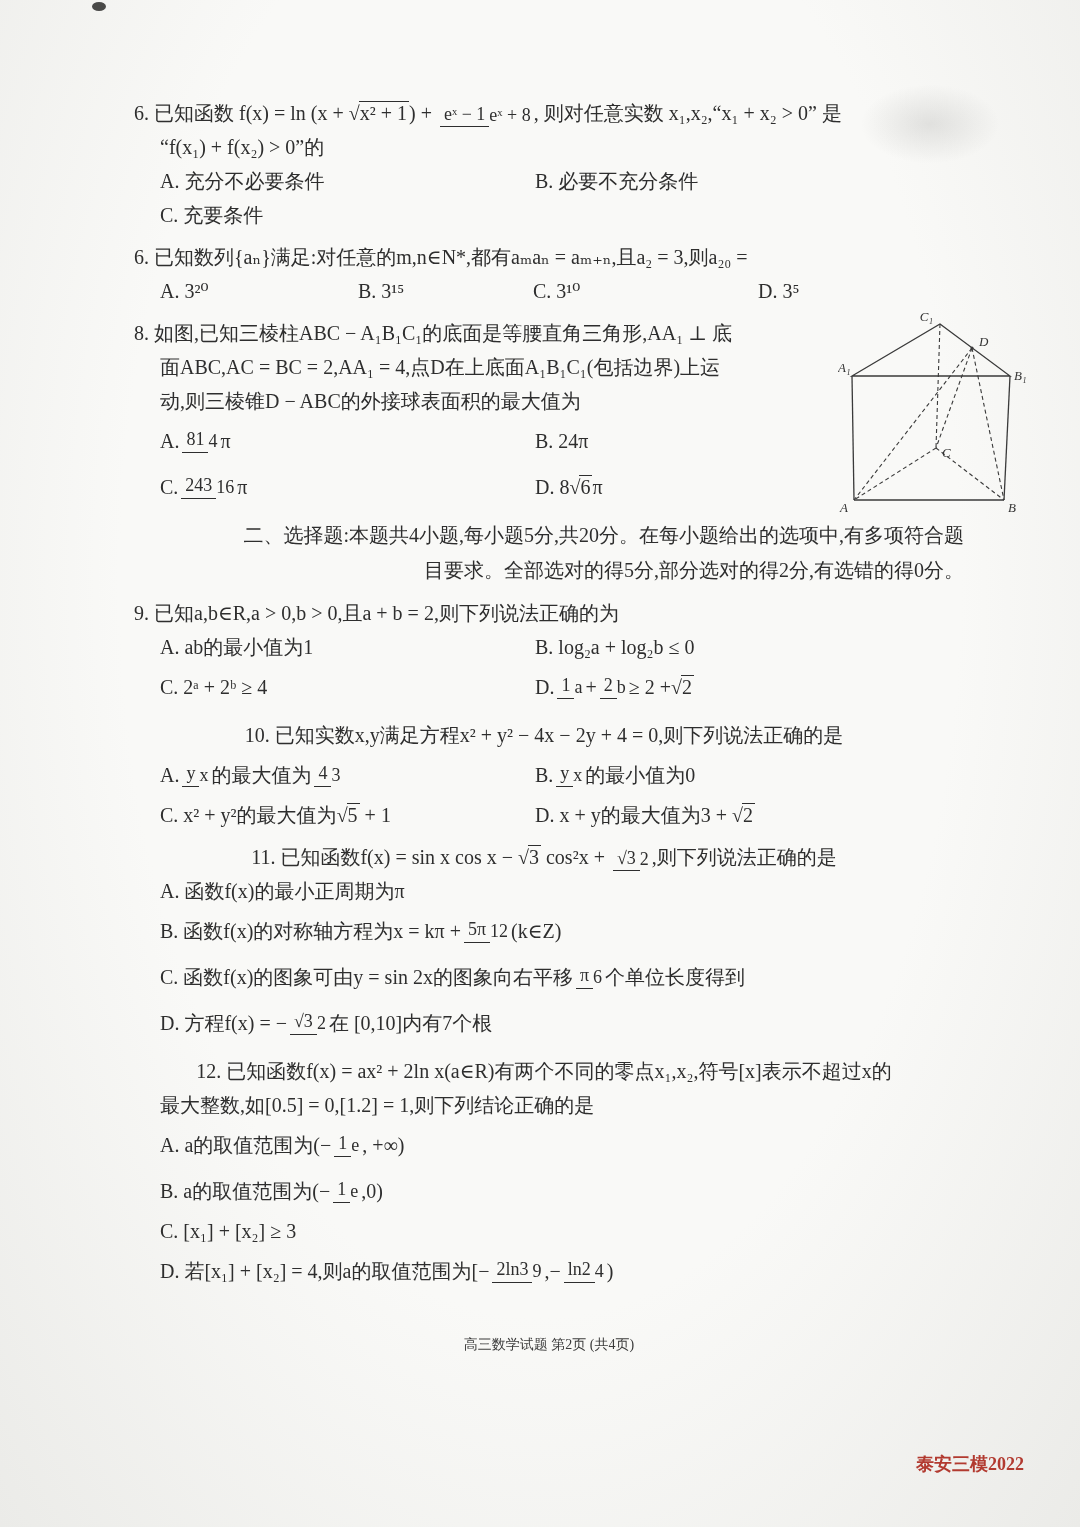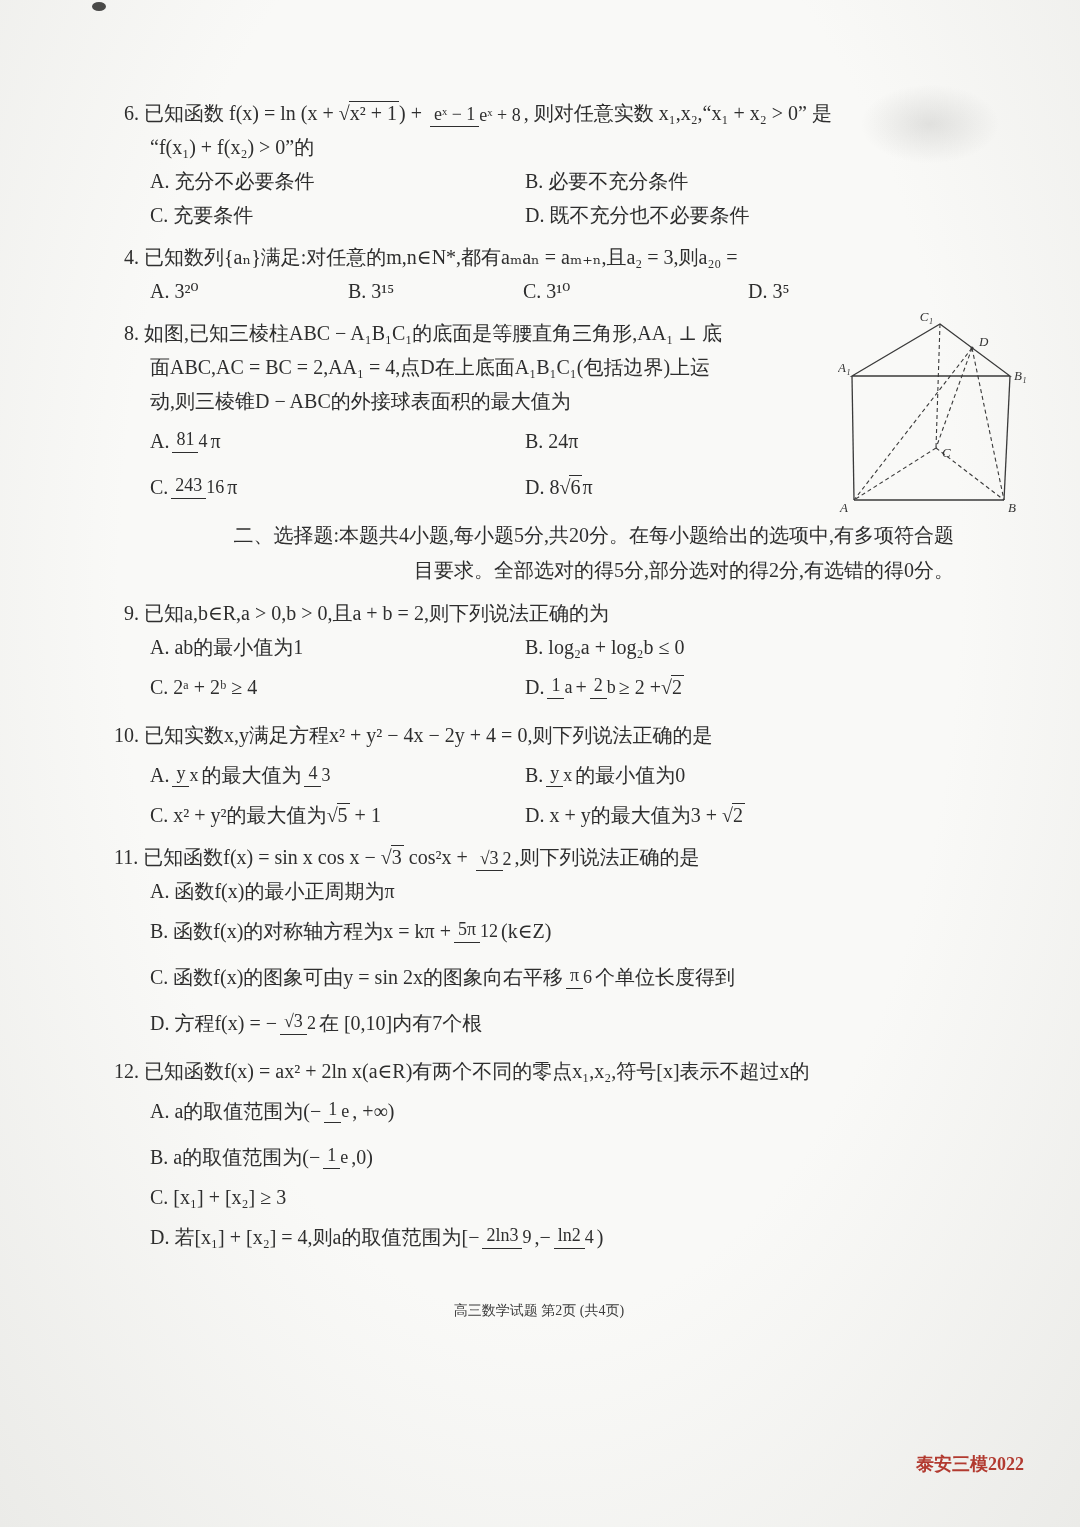--- a/index.html
+++ b/index.html
@@ -6,27 +6,27 @@
   html,body{margin:0;padding:0;}
   .page{
     position:relative;
     width:1080px;height:1527px;
     background:radial-gradient(ellipse at 50% 38%, #f9f9f7 55%, #ebebe8 100%);
     font-family:"Liberation Serif","DejaVu Serif",serif;
     color:#2e2e2e;
     overflow:hidden;
   }
   .content{
-    position:absolute;left:124px;top:96px;width:830px;
+    position:absolute;left:134px;top:96px;width:830px;
     font-size:20px;
   }
   .q{margin-bottom:8px;}
   .line{padding-left:26px;line-height:34px;}
   .line.first{padding-left:0;}
-  .line.first.wide{margin-left:-10px;}
+  .line.first.wide{margin-left:-10px;text-align:center;}
   .opts{padding-left:26px;}
   .opts .line{padding-left:0;}
   .cols2{display:grid;grid-template-columns:375px 1fr;align-items:center;}
   .cols4{display:grid;grid-template-columns:198px 175px 225px 1fr;align-items:center;}
   .tallrow{min-height:46px;display:flex;align-items:center;}
   
   .frac{display:inline-flex;flex-direction:row;align-items:center;vertical-align:middle;
         margin:0 3px;line-height:1.18;font-size:0.9em;}
   .frac .num{border-bottom:1.4px solid #2e2e2e;padding:0 4px 1px;}
   .frac .den{padding-top:1px;}
@@ -90,26 +90,25 @@
     <section class="q">
       <div class="line first">6. 已知函数 f(x) = ln (x + <span class="sqrt"><span class="rad">√</span><span class="bar">x² + 1</span></span>) + <span class="frac">
             <span class="num">eˣ − 1</span>
             <span class="den">eˣ + 8</span>
           </span>, 则对任意实数 x₁,x₂,“x₁ + x₂ &gt; 0” 是</div>
       <div class="line">“f(x₁) + f(x₂) &gt; 0”的</div>
       <div class="opts cols2">
         <div class="line">A. 充分不必要条件</div>
         <div class="line">B. 必要不充分条件</div>
         <div class="line">C. 充要条件</div>
-        <div class="line">D. 既不充分也不必要条件</div>
-      </div>
-    </section>
-
-    <section class="q">
-      <div class="line first">4. 已知数列{aₙ}满足:对任意的m,n∈N*,都有aₘaₙ = aₘ₊ₙ,且a₂ = 3,则a₂₀ =</div>
+      </div>
+    </section>
+
+    <section class="q">
+      <div class="line first">6. 已知数列{aₙ}满足:对任意的m,n∈N*,都有aₘaₙ = aₘ₊ₙ,且a₂ = 3,则a₂₀ =</div>
       <div class="opts cols4">
         <div class="line">A. 3²⁰</div>
         <div class="line">B. 3¹⁵</div>
         <div class="line">C. 3¹⁰</div>
         <div class="line">D. 3⁵</div>
       </div>
     </section>
 
     <section class="q">
       <div class="line first">8. 如图,已知三棱柱ABC − A₁B₁C₁的底面是等腰直角三角形,AA₁ ⊥ 底</div>
@@ -184,20 +183,21 @@
             <span class="den">6</span>
           </span>个单位长度得到</div>
       <div class="line tallrow" style="padding-left:26px">D. 方程f(x) = −<span class="frac">
             <span class="num">√3</span>
             <span class="den">2</span>
           </span> 在 [0,10]内有7个根</div>
     </section>
 
     <section class="q">
       <div class="line first wide">12. 已知函数f(x) = ax² + 2ln x(a∈R)有两个不同的零点x₁,x₂,符号[x]表示不超过x的</div>
+      <div class="line">最大整数,如[0.5] = 0,[1.2] = 1,则下列结论正确的是</div>
       <div class="line tallrow" style="padding-left:26px">A. a的取值范围为(−<span class="frac">
             <span class="num">1</span>
             <span class="den">e</span>
           </span>, +∞)</div>
       <div class="line tallrow" style="padding-left:26px">B. a的取值范围为(−<span class="frac">
             <span class="num">1</span>
             <span class="den">e</span>
           </span>,0)</div>
       <div class="line">C. [x₁] + [x₂] ≥ 3</div>
       <div class="line tallrow" style="padding-left:26px">D. 若[x₁] + [x₂] = 4,则a的取值范围为[−<span class="frac">

